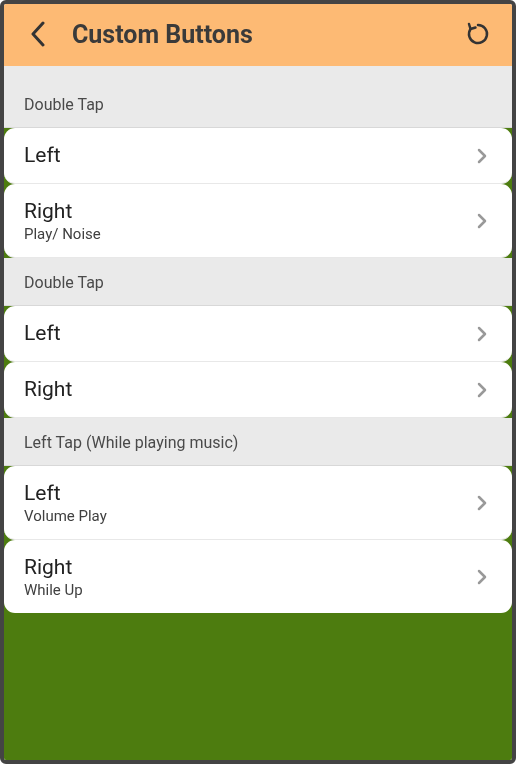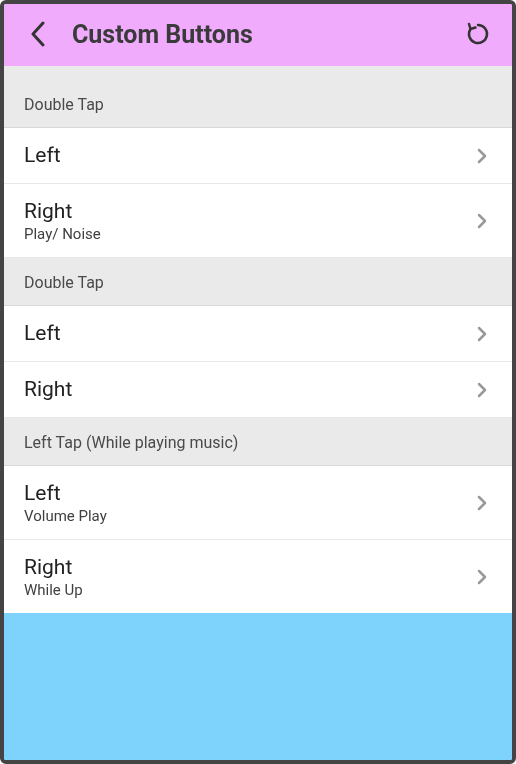--- a/index.html
+++ b/index.html
@@ -15,21 +15,21 @@
       border: 4px solid #444;
       border-radius: 6px;
       overflow: hidden;
       display: flex;
       flex-direction: column;
     }
     .header {
       display: flex;
       align-items: center;
       padding: 14px 18px 16px 18px;
-      background: #f0abfc;
+      background: #fdba74;
     }
     .back-btn {
       width: 32px;
       height: 32px;
       display: flex;
       align-items: center;
       justify-content: center;
       cursor: pointer;
       margin-right: 18px;
     }
@@ -42,41 +42,42 @@
     .reset-btn {
       width: 32px;
       height: 32px;
       display: flex;
       align-items: center;
       justify-content: center;
       cursor: pointer;
     }
     .content {
       flex: 1;
-      background: #7dd3fc;
+      background: #4d7c0f;
       overflow-y: auto;
     }
     .spacer {
       height: 14px;
       background: #eaeaea;
     }
     .section-header {
       background: #eaeaea;
       padding: 15px 20px 13px 20px;
       font-size: 16px;
       color: #4a4a4a;
       border-bottom: 1px solid #d8d8d8;
     }
     .list-item {
       background: #fff;
       padding: 15px 20px 14px 20px;
       display: flex;
       align-items: center;
       cursor: pointer;
       border-bottom: 1px solid #e8e8e8;
+      border-radius: 11px;
     }
     .list-item:last-child {
       border-bottom: none;
     }
     .item-text {
       flex: 1;
     }
     .item-title {
       font-size: 21px;
       color: #222;

